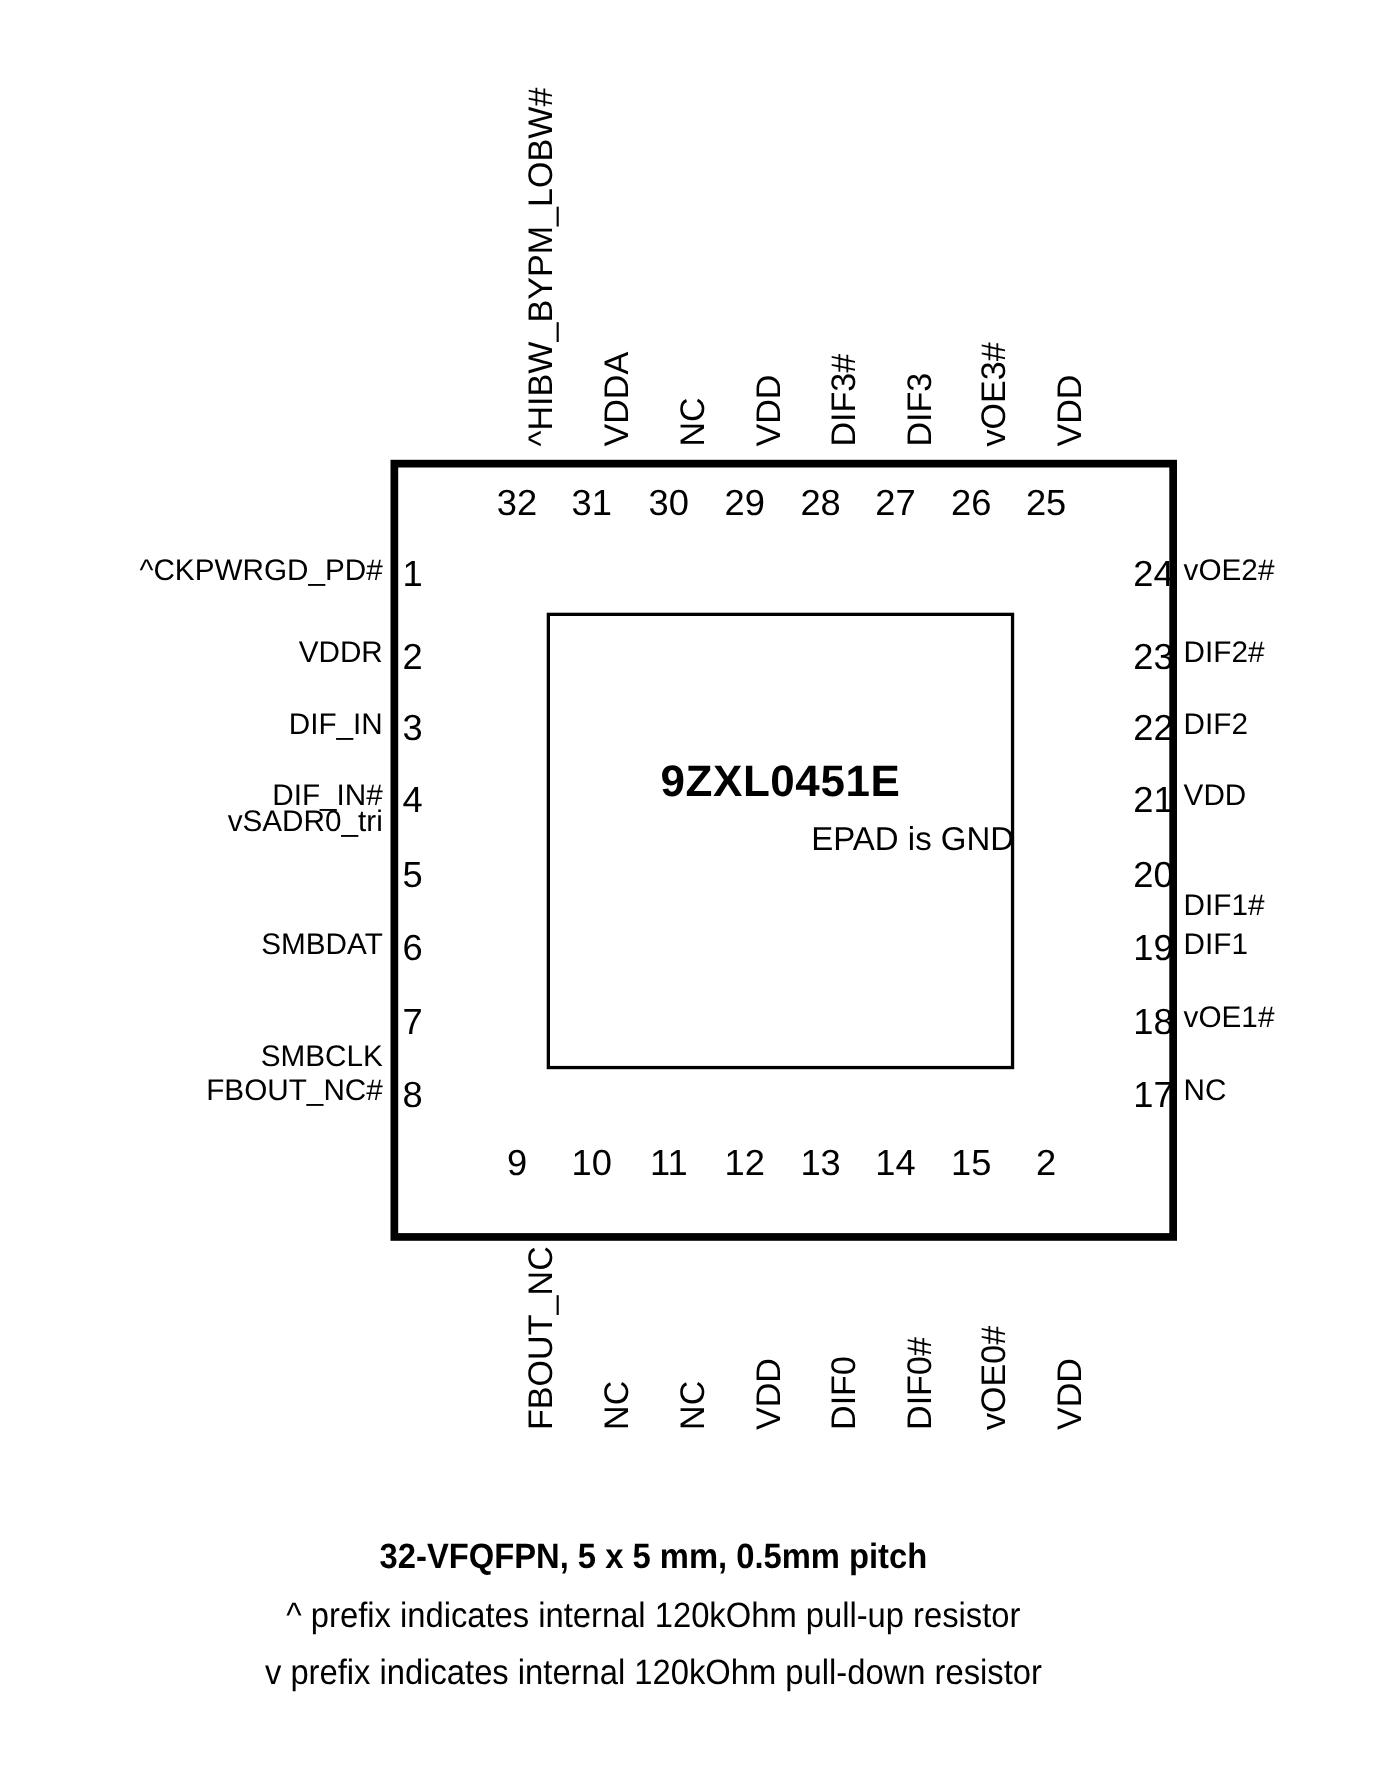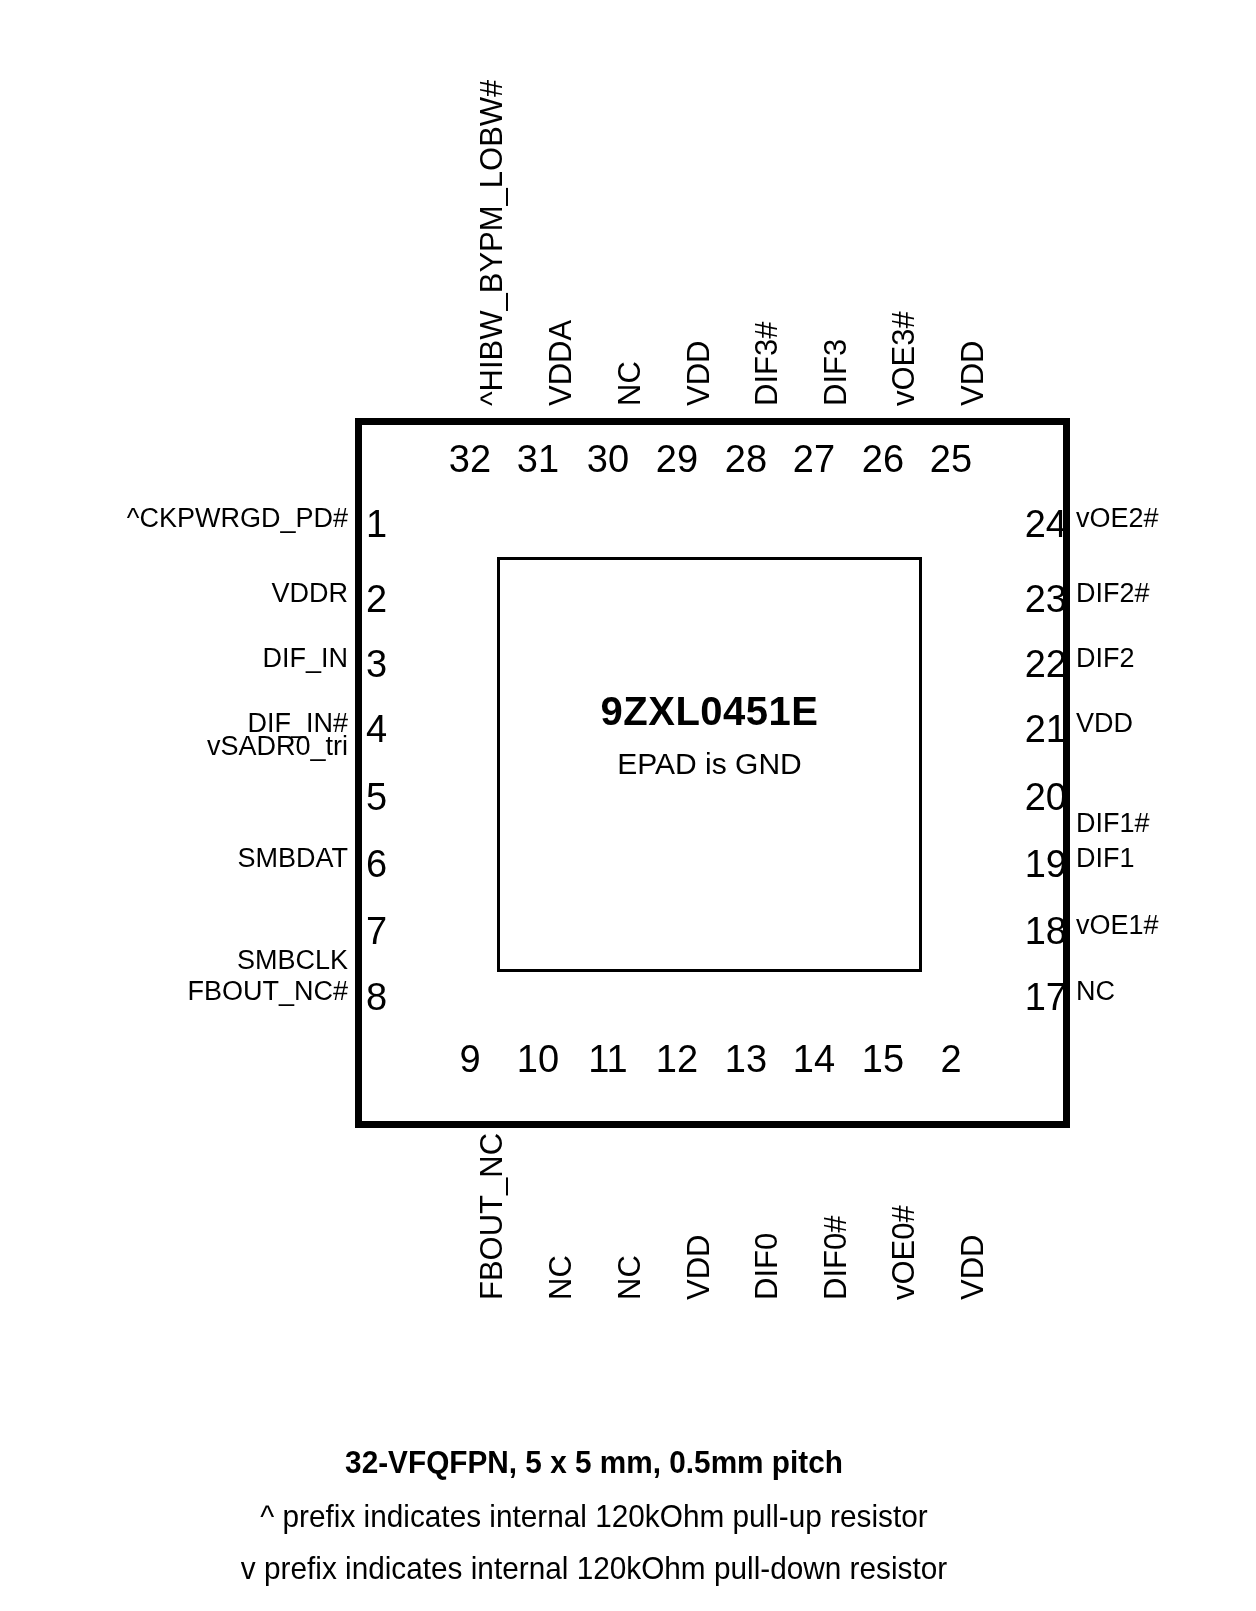--- a/index.html
+++ b/index.html
@@ -60,26 +60,27 @@
     letter-spacing: 0.5px;
     line-height: 1.05;
     white-space: nowrap;
   }
   .epad-note {
     font-size: 30px;
     font-weight: normal;
     margin-top: 16px;
     line-height: 1.05;
     white-space: nowrap;
+    text-align: right;
   }
 
   
   .num {
     position: absolute;
-    font-size: 38px;
+    font-size: 33px;
     line-height: 1;
     white-space: nowrap;
   }
   .num-top {
     top: 440px;
     width: 60px;
     text-align: center;
   }
   .num-bottom {
     top: 1040px;
@@ -123,21 +124,20 @@
     transform: rotate(-90deg);
   }
 
   
   .footer {
     position: absolute;
     left: 0;
     top: 1398px;
     width: 1188px;
     text-align: center;
-    margin-top: 48px;
   }
   .footer-line1 {
     font-size: 32px;
     font-weight: bold;
     line-height: 1.0;
     margin-bottom: 22px;
     white-space: nowrap;
     transform: scaleX(0.93);
   }
   .footer-line2,

